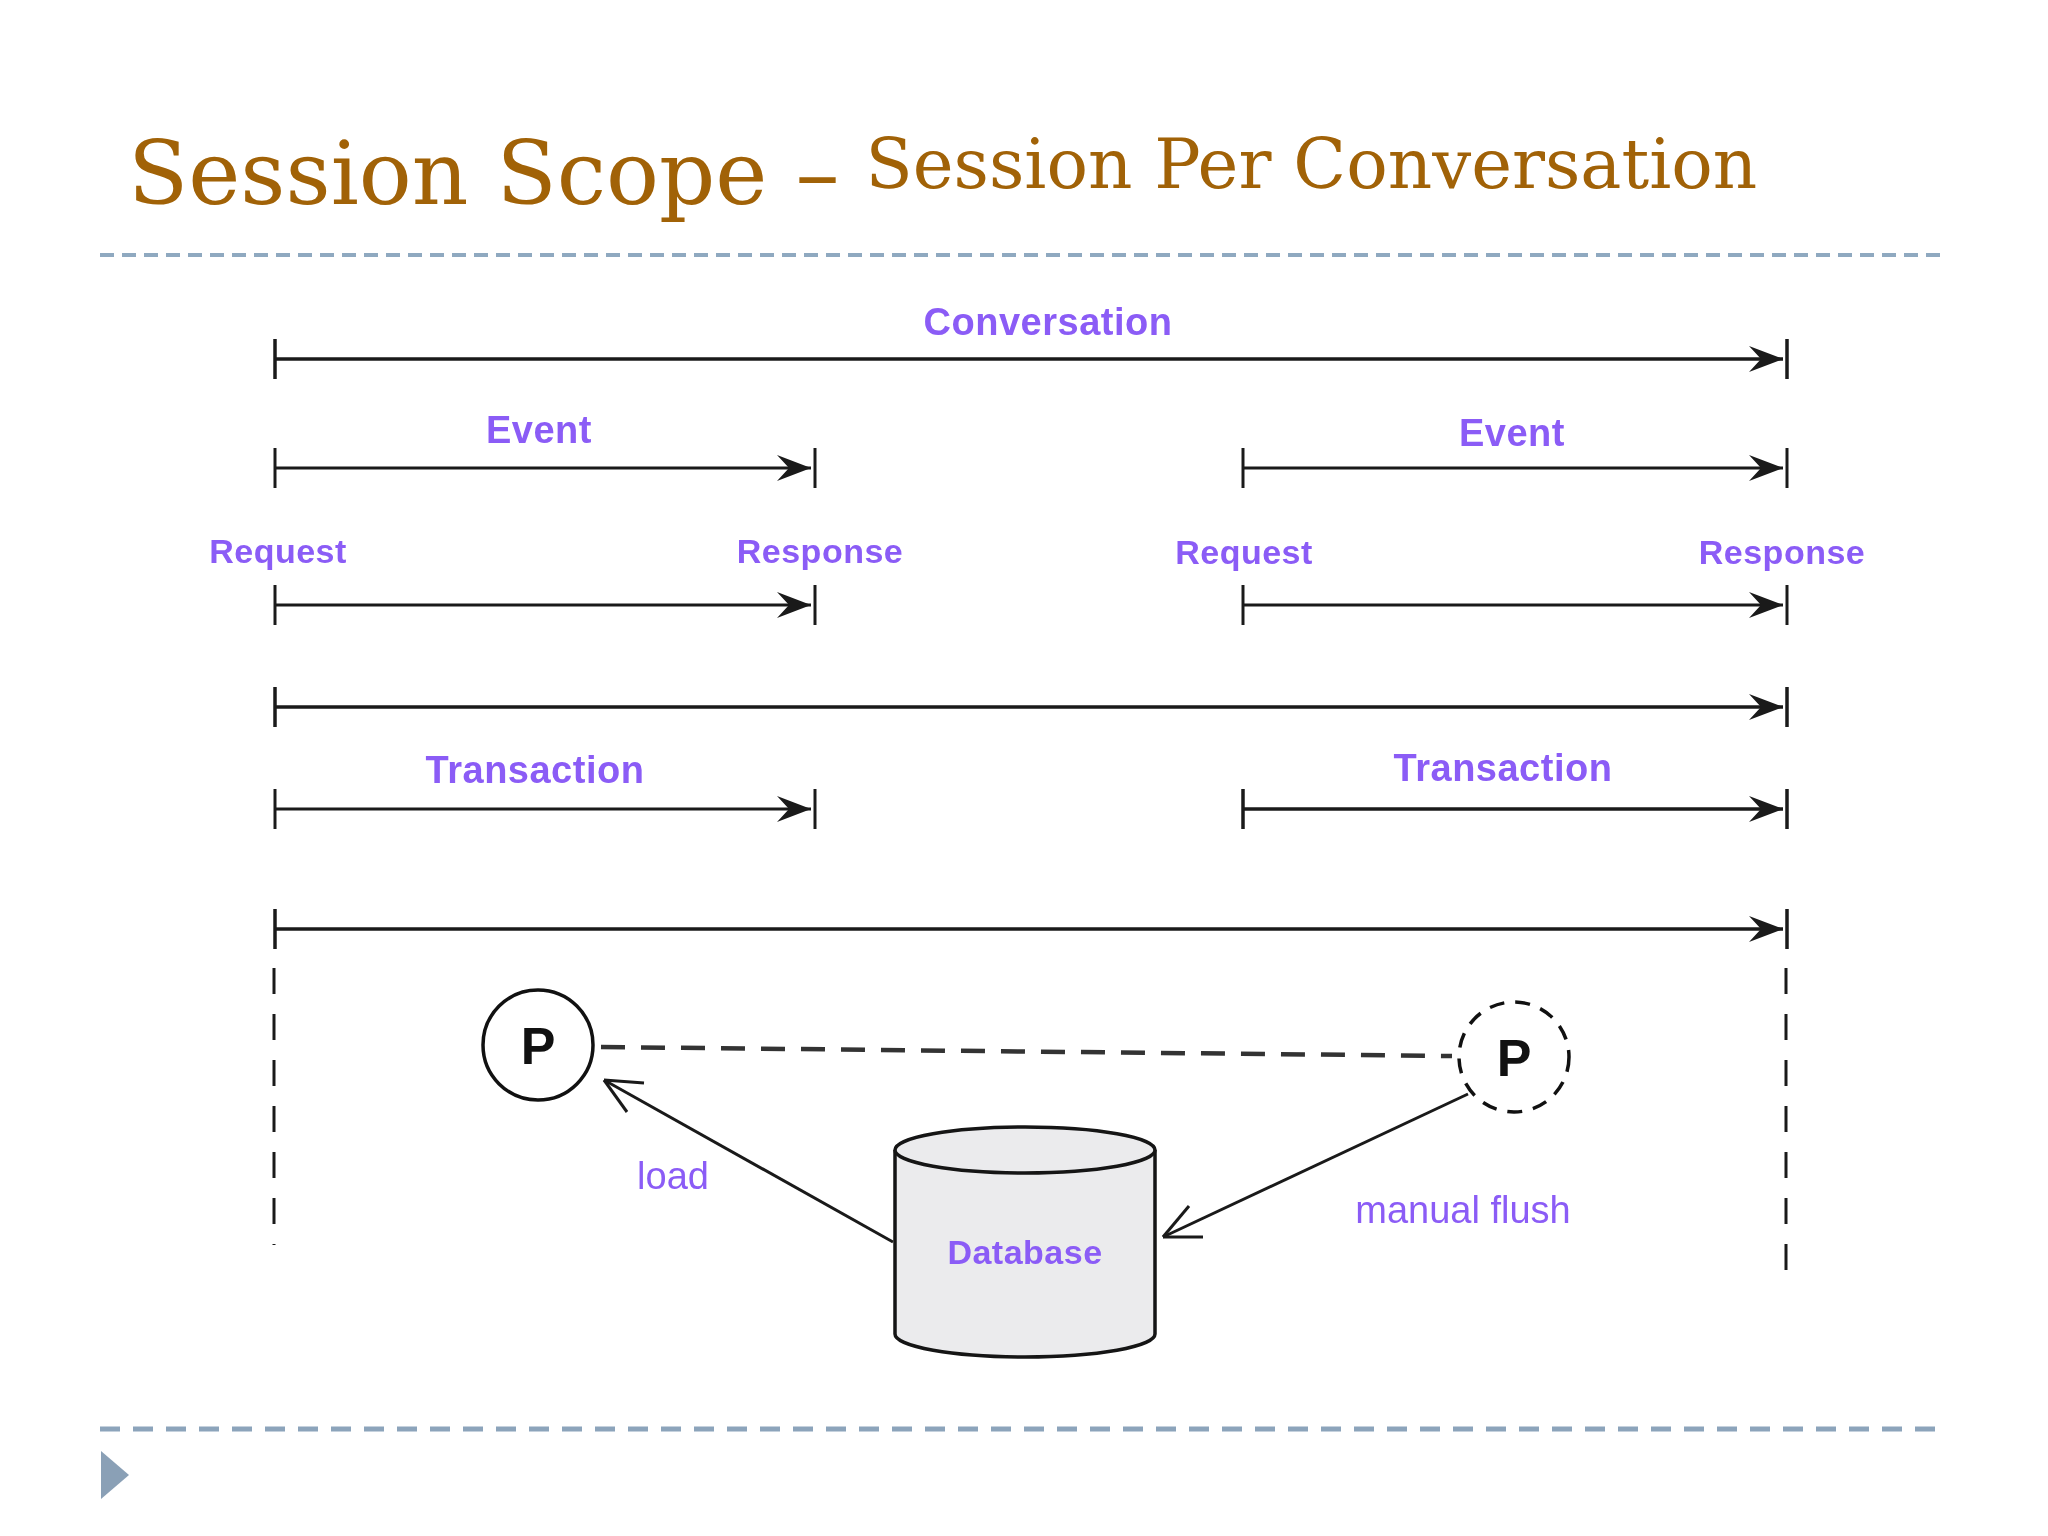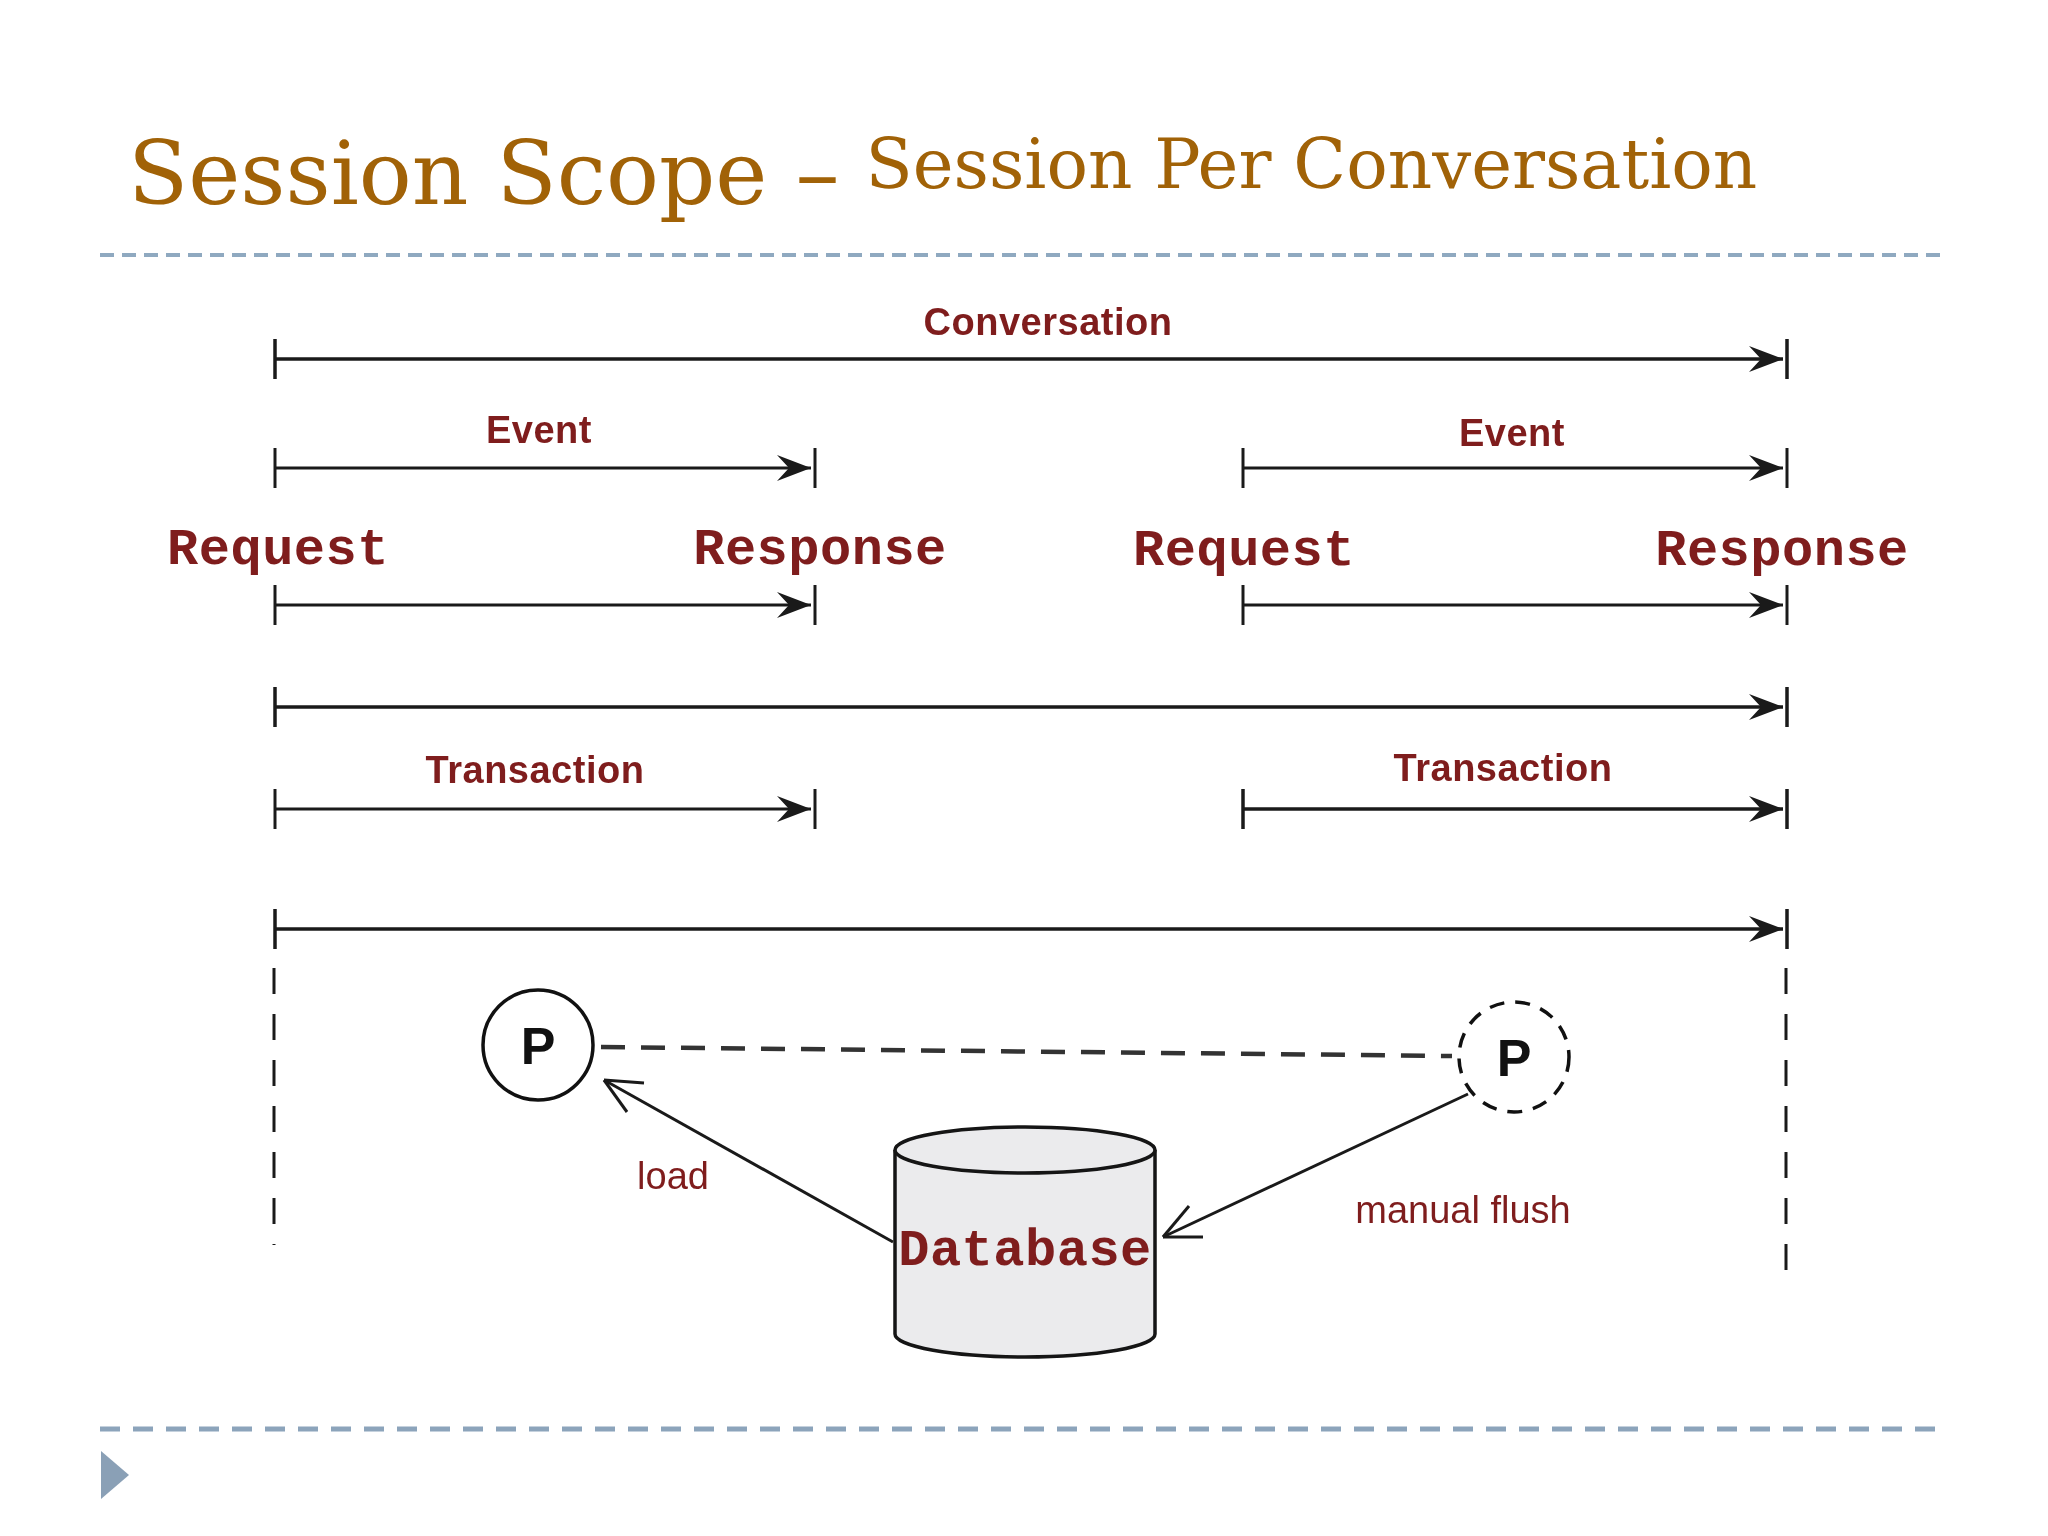--- a/index.html
+++ b/index.html
@@ -14,24 +14,24 @@
   .title-row{
     position:absolute;left:128px;top:130px;
     display:flex;align-items:flex-start;white-space:nowrap;
     font-family:"DejaVu Serif", serif;
     color:#a16207;
   }
   .title-main{font-size:88px;line-height:1;margin-right:26px;}
   .title-sub{font-size:69px;line-height:1;}
   .lbl{
     position:absolute;transform:translate(-50%,-50%);
-    color:#7f1d1d;font-weight:bold;font-size:38px;line-height:1;
+    color:#8b5cf6;font-weight:bold;font-size:38px;line-height:1;
     white-space:nowrap;letter-spacing:0.5px;
   }
-  .lbl.big{font-size:52px;font-family:Liberation Mono, monospace;}
+  .lbl.big{font-size:34px;}
   .lbl.plain{font-weight:normal;font-size:38px;letter-spacing:0;}
   .p-letter{
     position:absolute;transform:translate(-50%,-50%);
     color:#111;font-weight:bold;font-size:52px;line-height:1;
   }
 </style>
 </head>
 <body>
 
 <div id="slide">

